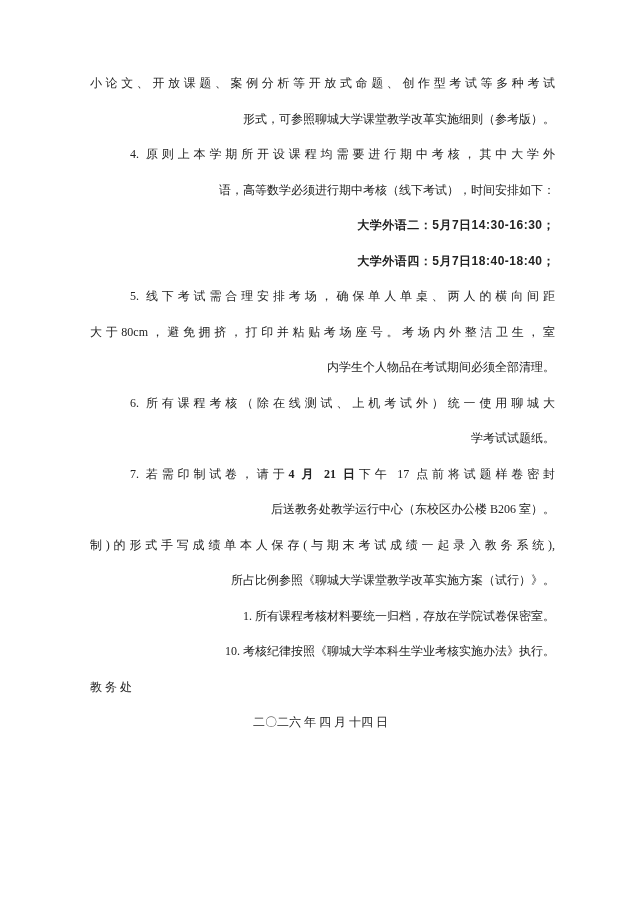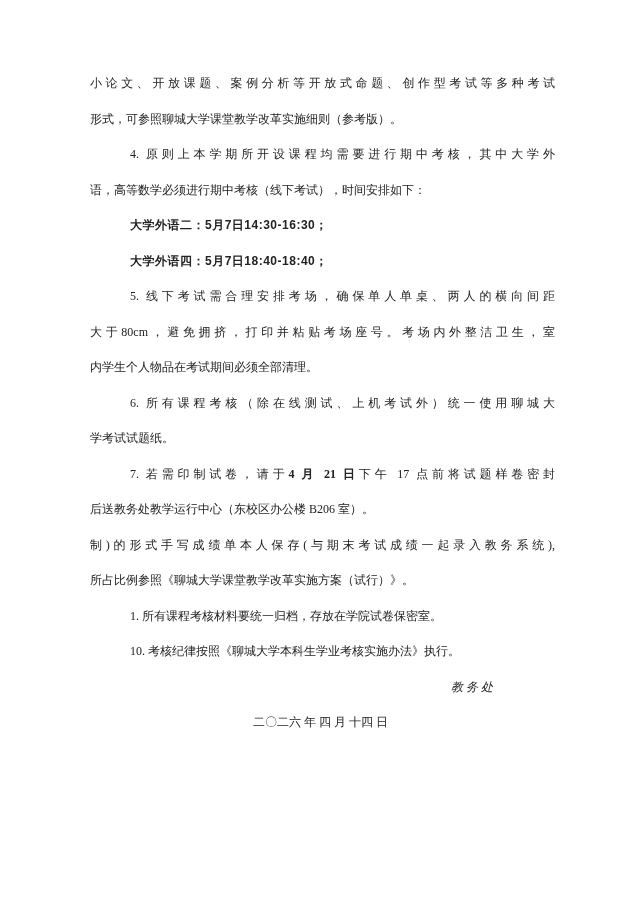--- a/index.html
+++ b/index.html
@@ -35,40 +35,40 @@
     color: #222222;
     overflow: hidden;
   }
   
   .j {
     text-align: justify;
     text-align-last: justify;
   }
   
   .l {
-    text-align: left;
+    text-align: right;
+    margin-left: 40px;
   }
   
   .ind {
     padding-left: 40px;
   }
   
   .boldline {
     font-weight: bold;
     font-family: "Liberation Sans", "DejaVu Sans", sans-serif;
     letter-spacing: 0.5px;
   }
   
   .b {
     font-weight: bold;
   }
   .sign {
-    text-align: right;
+    text-align: left;
     padding-right: 62px;
-    font-style: italic;
   }
   .date {
     text-align: center;
     padding-right: 4px;
   }
 </style>
 </head>
 <body>
 
 <div class="page">

